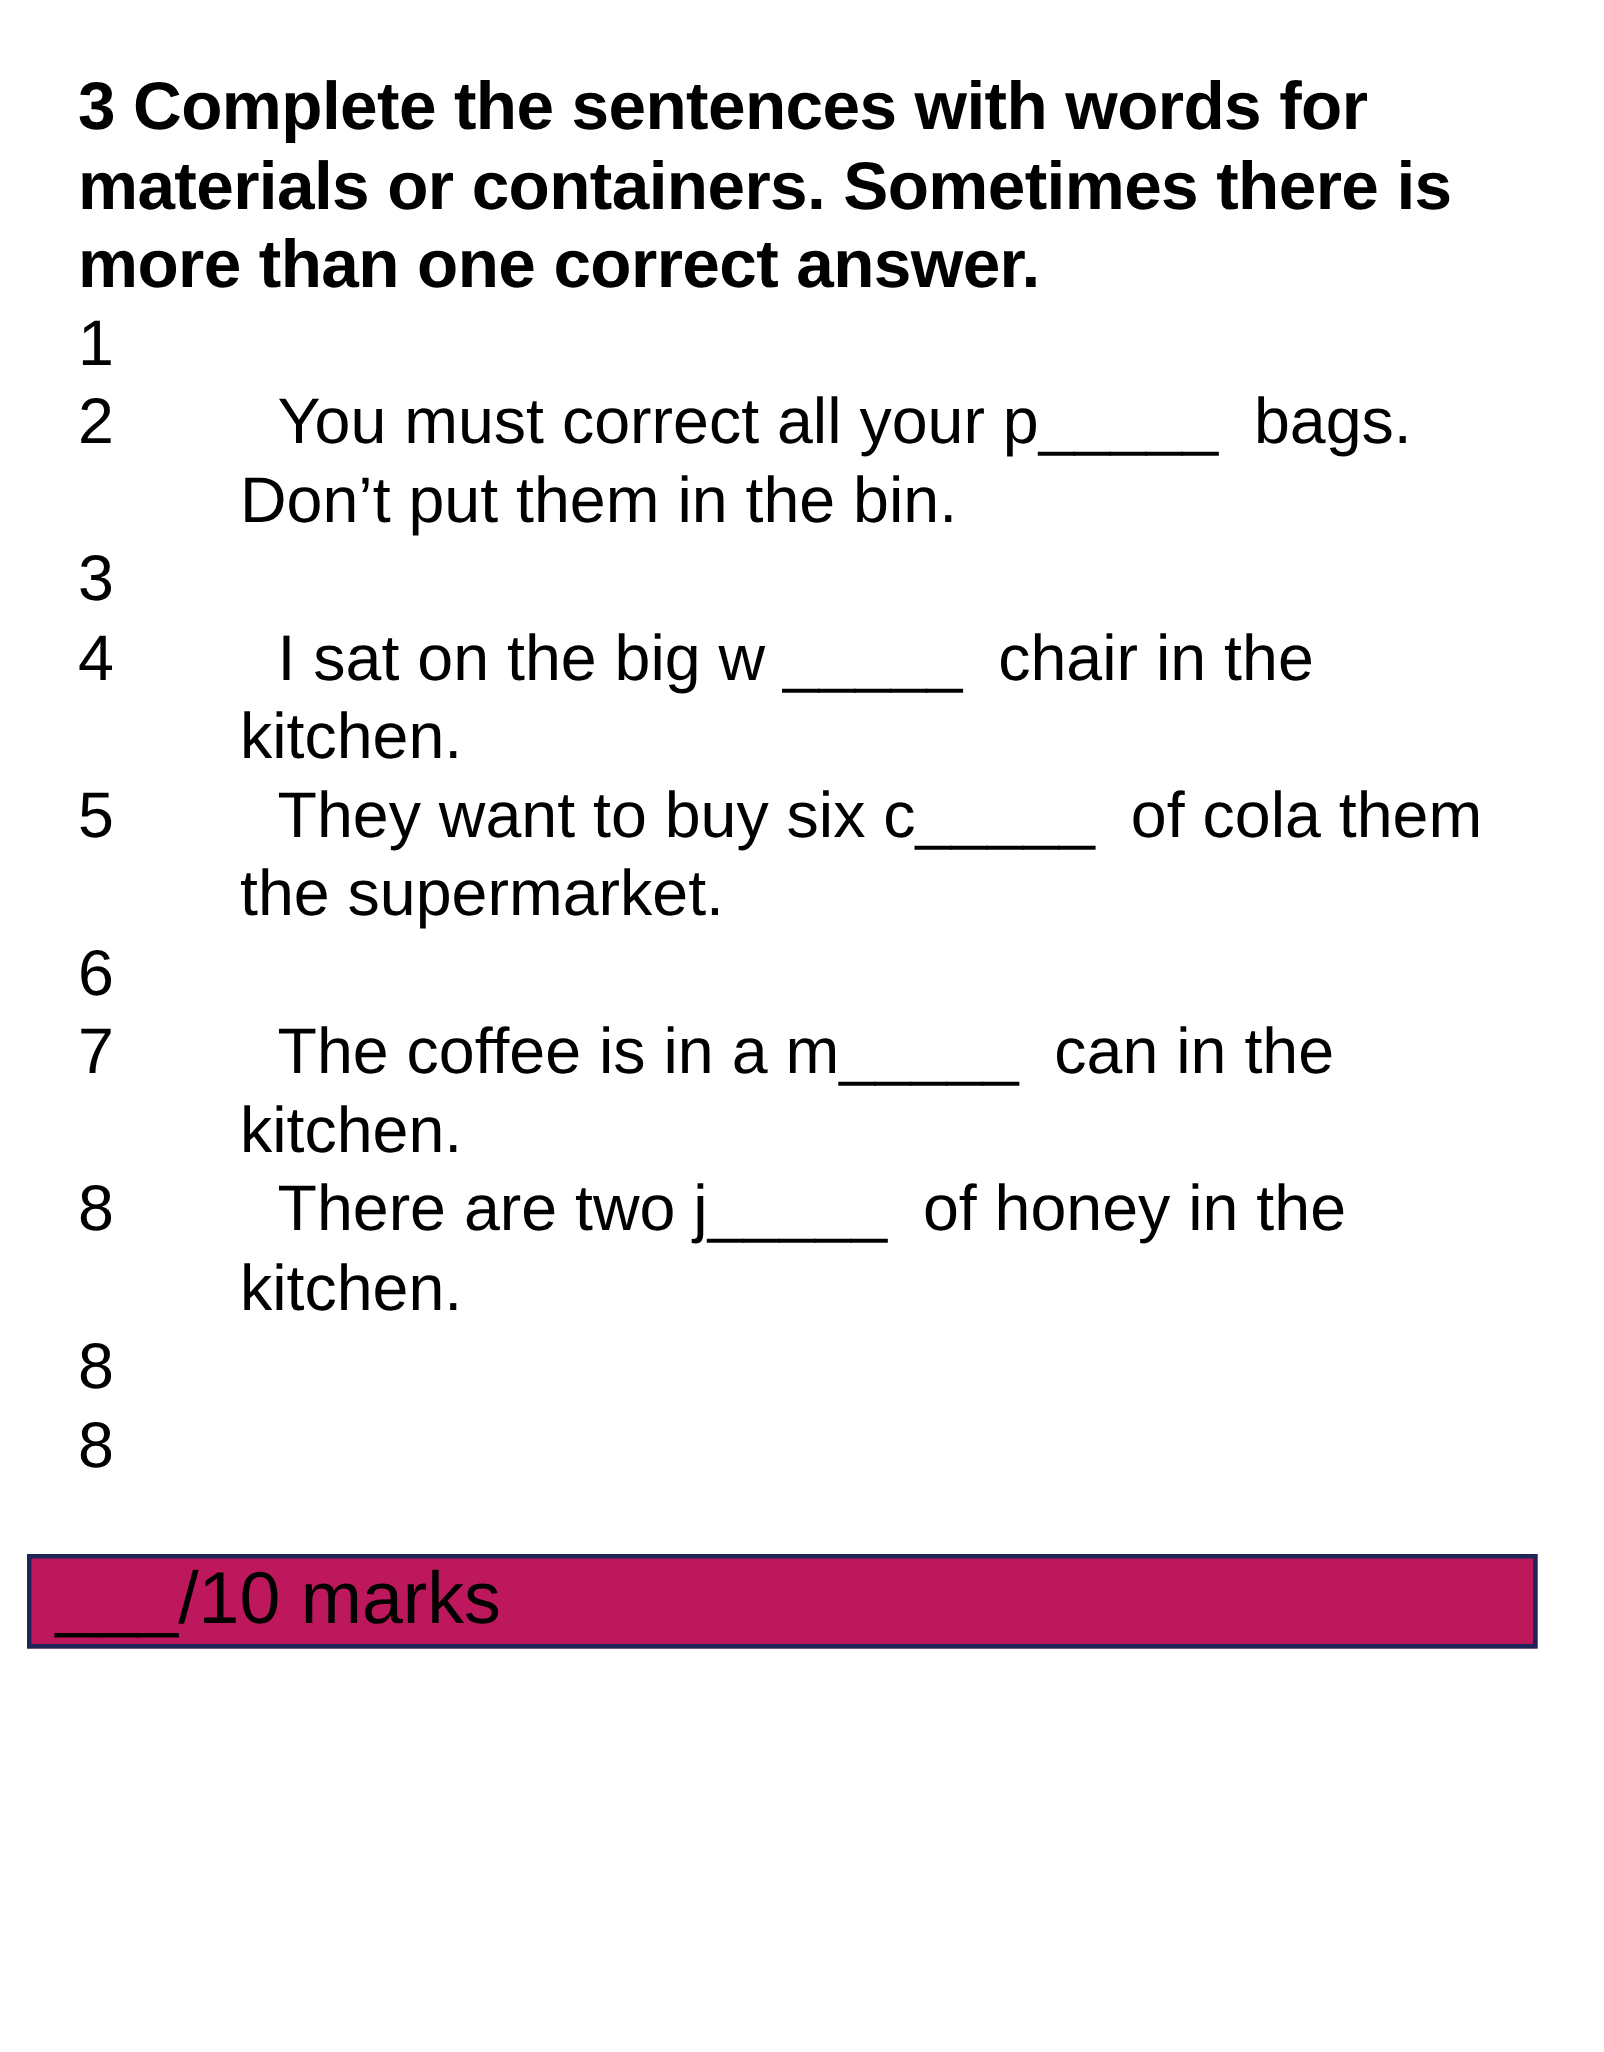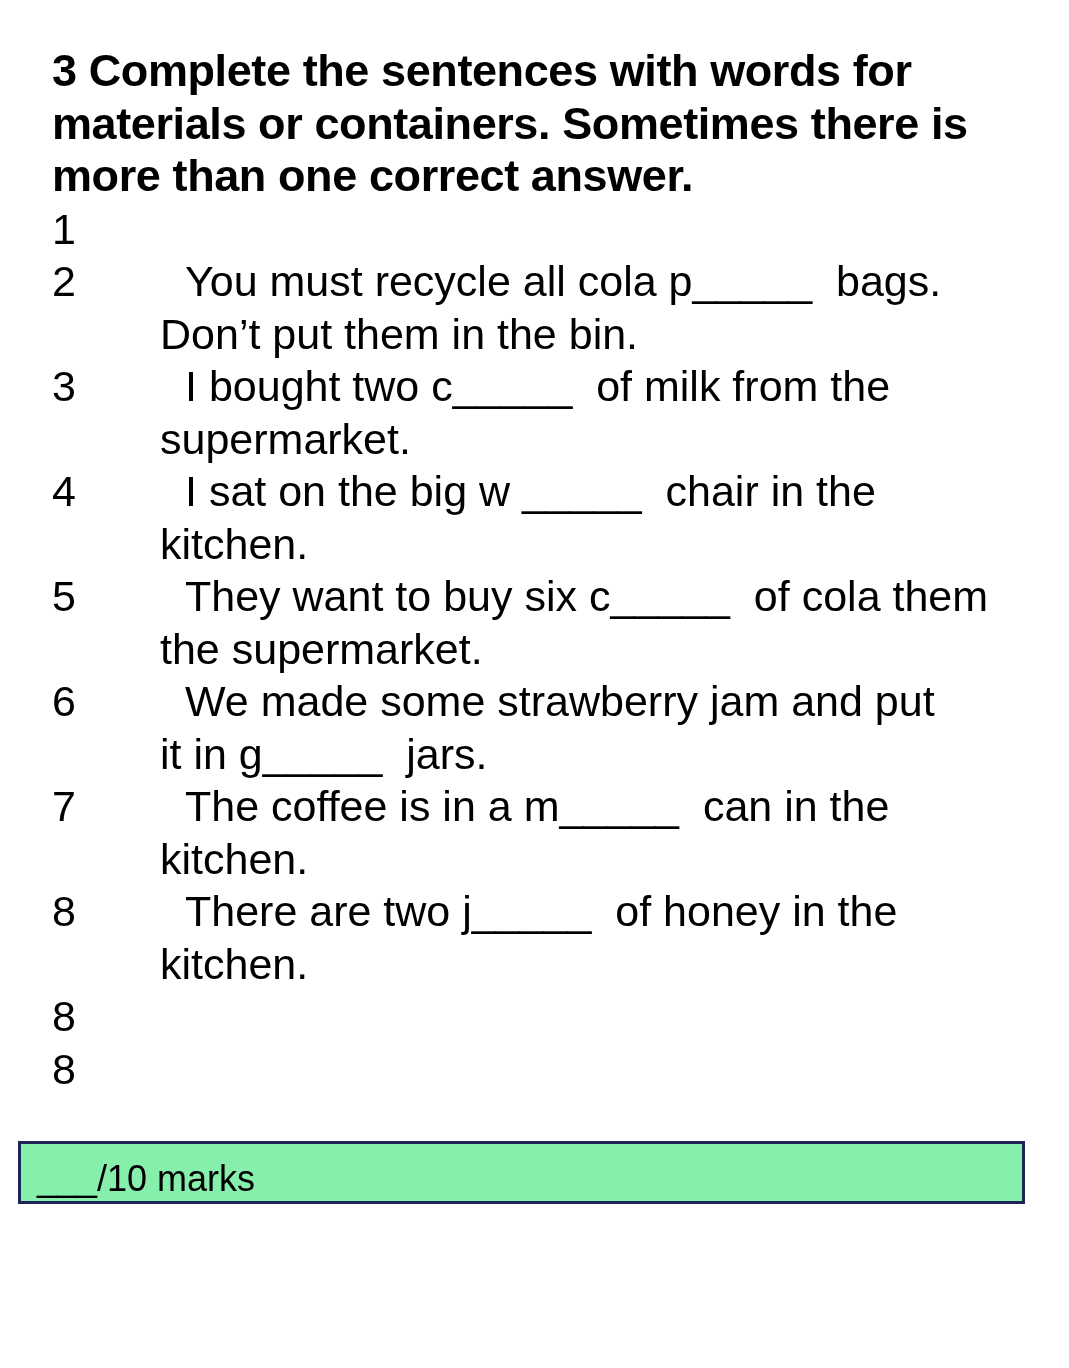--- a/index.html
+++ b/index.html
@@ -40,63 +40,59 @@
   .item-text {
     flex: 1;
     white-space: pre-wrap;
     text-indent: 25px;
   }
   .marks-box {
     box-sizing: border-box;
     margin: 46px 44px 0 18px;
     height: 63px;
     border: 3px solid #1f2557;
-    background: #86efac;
+    background: #be185d;
     display: flex;
     align-items: flex-end;
     padding: 0 0 2px 16px;
-    font-size: 36px;
+    font-size: 49px;
     line-height: 1.1;
   }
 </style>
 </head>
 <body style="background: rgb(255, 255, 255); color: rgb(0, 0, 0);">
 
 <div class="content">
   <h1 class="heading">3 Complete the sentences with words for
 materials or containers. Sometimes there is
 more than one correct answer.</h1>
   <div class="items">
       <div class="item-row">
         <div class="item-num">1</div>
       </div>
       <div class="item-row">
         <div class="item-num">2</div>
-        <div class="item-text">You must recycle all cola p_____  bags.
+        <div class="item-text">You must correct all your p_____  bags.
 Don’t put them in the bin.</div>
       </div>
       <div class="item-row">
         <div class="item-num">3</div>
-        <div class="item-text">I bought two c_____  of milk from the
-supermarket.</div>
       </div>
       <div class="item-row">
         <div class="item-num">4</div>
         <div class="item-text">I sat on the big w _____  chair in the
 kitchen.</div>
       </div>
       <div class="item-row">
         <div class="item-num">5</div>
         <div class="item-text">They want to buy six c_____  of cola them
 the supermarket.</div>
       </div>
       <div class="item-row">
         <div class="item-num">6</div>
-        <div class="item-text">We made some strawberry jam and put
-it in g_____  jars.</div>
       </div>
       <div class="item-row">
         <div class="item-num">7</div>
         <div class="item-text">The coffee is in a m_____  can in the
 kitchen.</div>
       </div>
       <div class="item-row">
         <div class="item-num">8</div>
         <div class="item-text">There are two j_____  of honey in the
 kitchen.</div>

